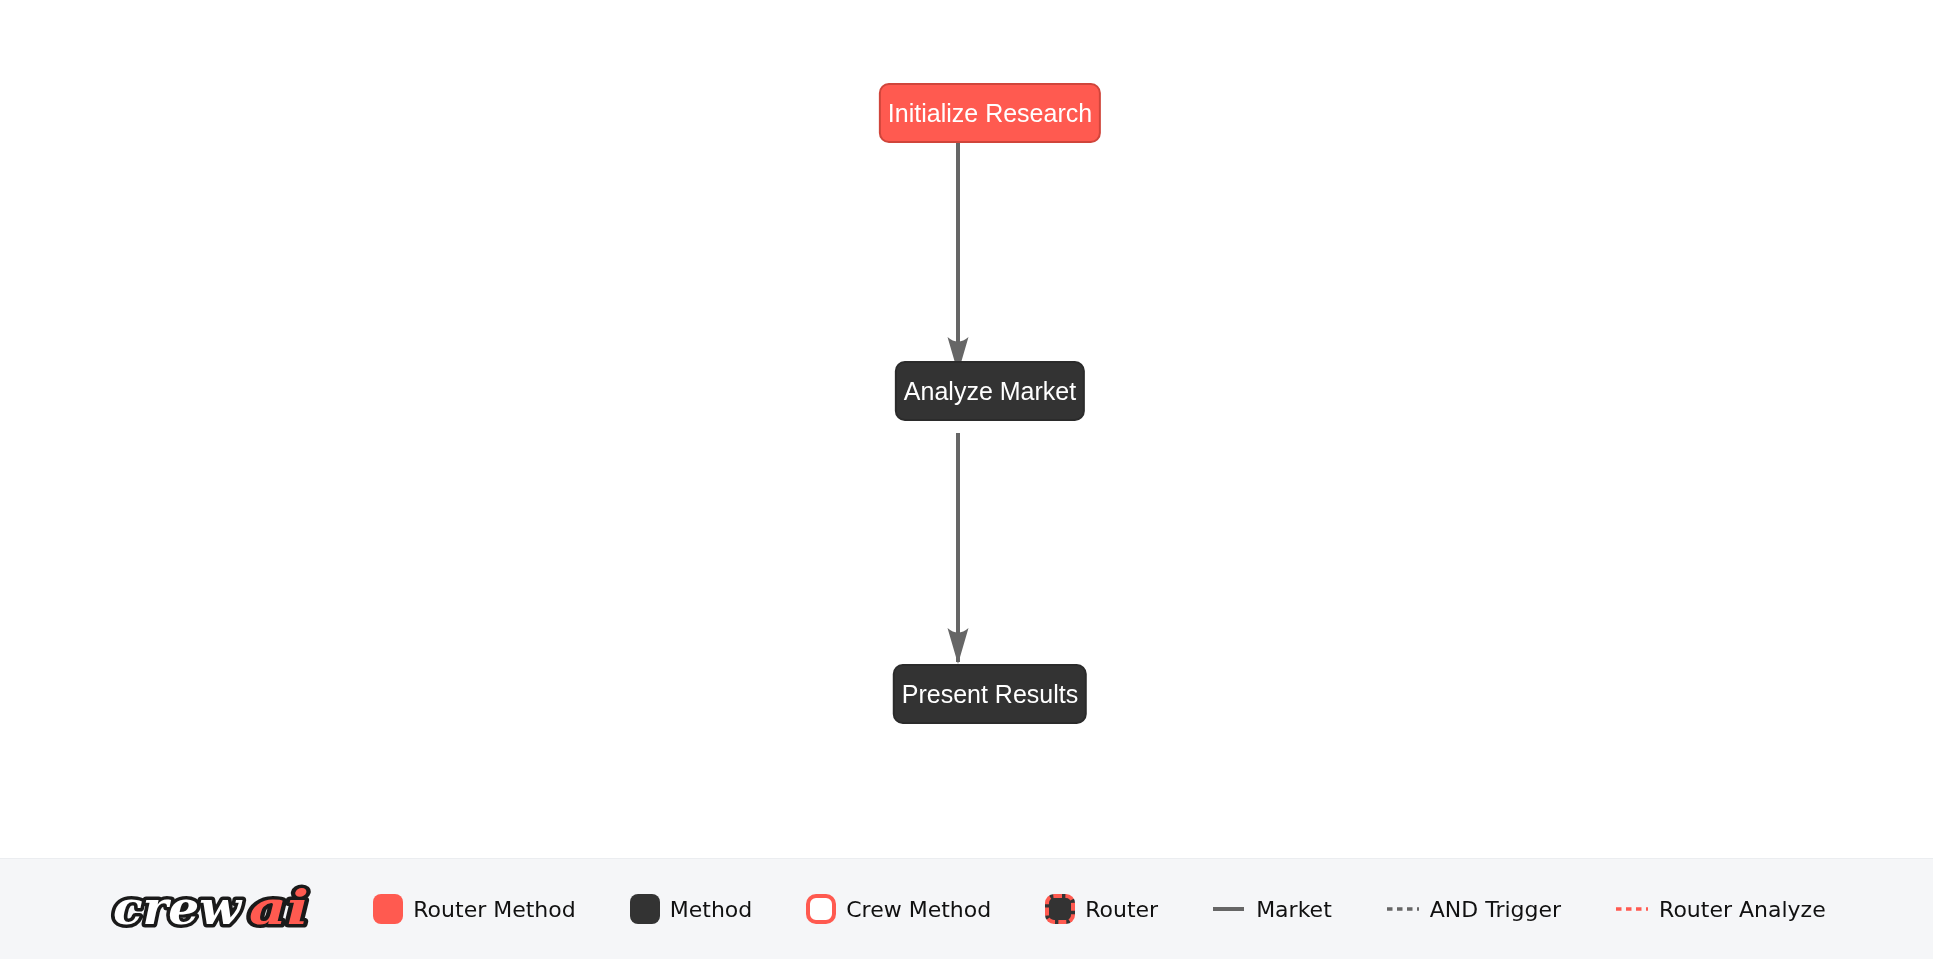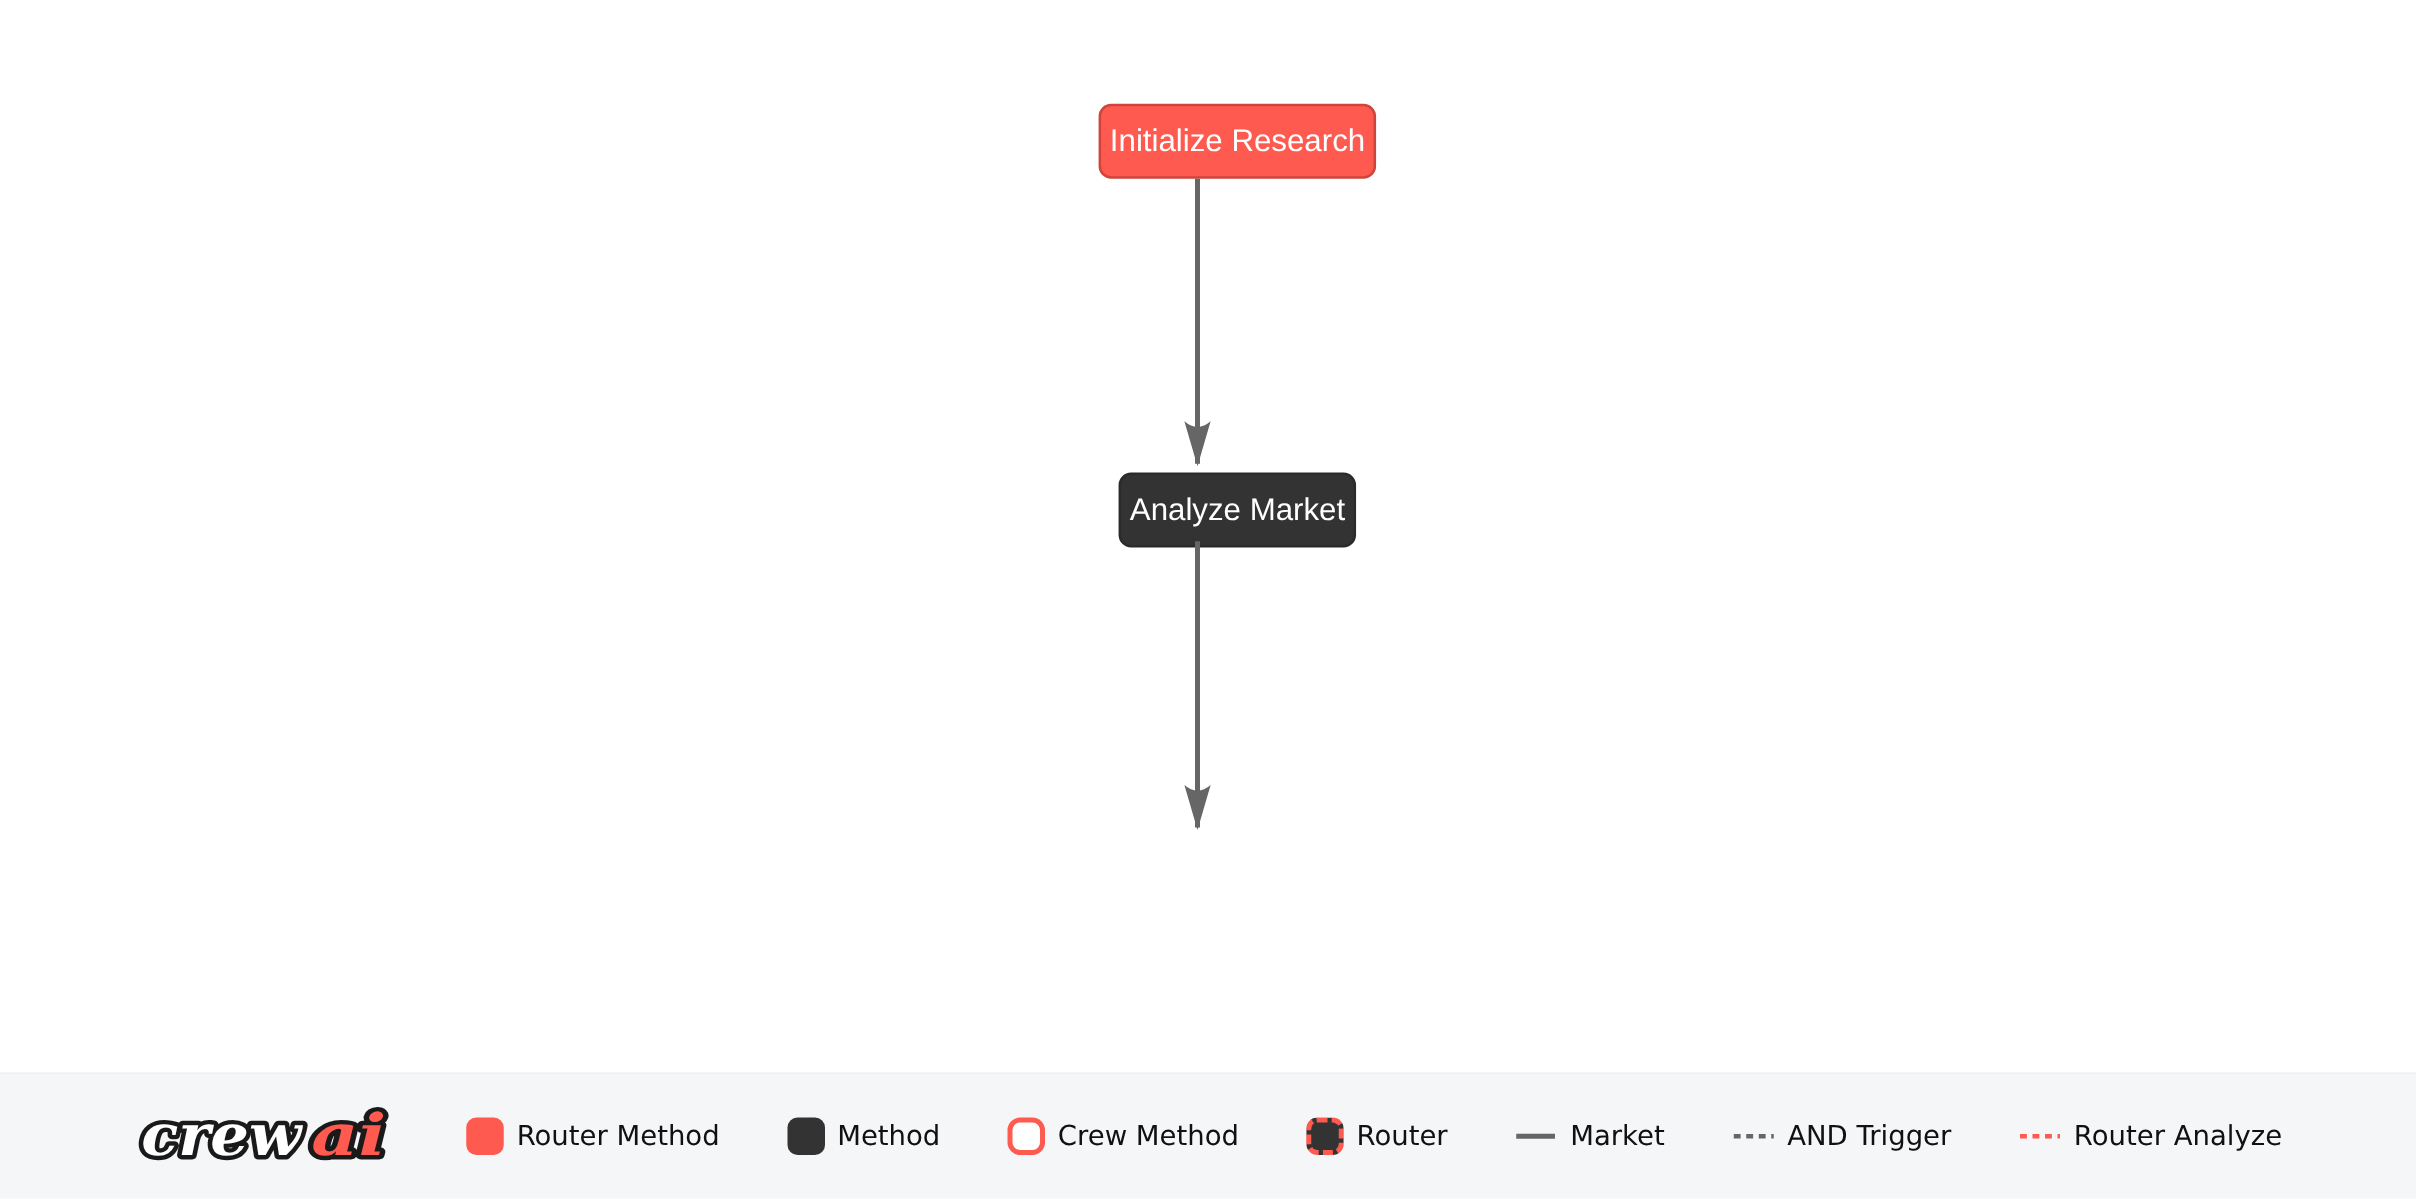--- a/index.html
+++ b/index.html
@@ -31,21 +31,21 @@
     font-family: "Liberation Sans", sans-serif;
     font-size: 25px;
     color: var(--nodeText, #fff);
     text-align: center;
     cursor: grab;
     margin-left: 32px;
   }
   .flow-node.start  { background: var(--start, #FF5A50); border-color: var(--startBorder, #D0453B); }
   .flow-node.method { background: var(--method, #333333); border-color: var(--methodBorder, #2B2B2B); }
   .node-1 { top: 83px; }
-  .node-2 { top: 378px; }
+  .node-2 { top: 361px; }
   .node-3 { top: 664px; }
 
   .edge-svg { position: absolute; left: 943px; width: 30px; overflow: visible; }
   .edge-1 { top: 143px; height: 230px; }
   .edge-2 { top: 433px; height: 231px; }
   .edge-line  { stroke: var(--edge, #666666); stroke-width: 4px; }
   .edge-arrow { fill: var(--edge, #666666); }
 
   
   .legend-bar {
@@ -111,20 +111,21 @@
       <path class="edge-arrow" d="M15,230 L4.5,194 Q15,203 25.5,194 Z"></path>
     </svg>
 
     <div class="flow-node method node-2">Analyze Market</div>
 
     <svg class="edge-svg edge-2" viewBox="0 0 30 231" aria-hidden="true">
       <line class="edge-line" x1="15" y1="0" x2="15" y2="229"></line>
       <path class="edge-arrow" d="M15,231 L4.5,195 Q15,204 25.5,195 Z"></path>
     </svg>
 
+    <div class="flow-node method node-3">Present Results</div>
 
   </div>
 
   <div class="legend-bar">
 
     <svg class="logo-svg" width="212" height="64" viewBox="0 0 212 64" aria-hidden="true">
       <text class="logo-text logo-crew" x="6" y="47" textLength="128" lengthAdjust="spacingAndGlyphs">crew</text>
       <text class="logo-text logo-ai" x="142" y="47" textLength="60" lengthAdjust="spacingAndGlyphs">ai</text>
     </svg>
 

